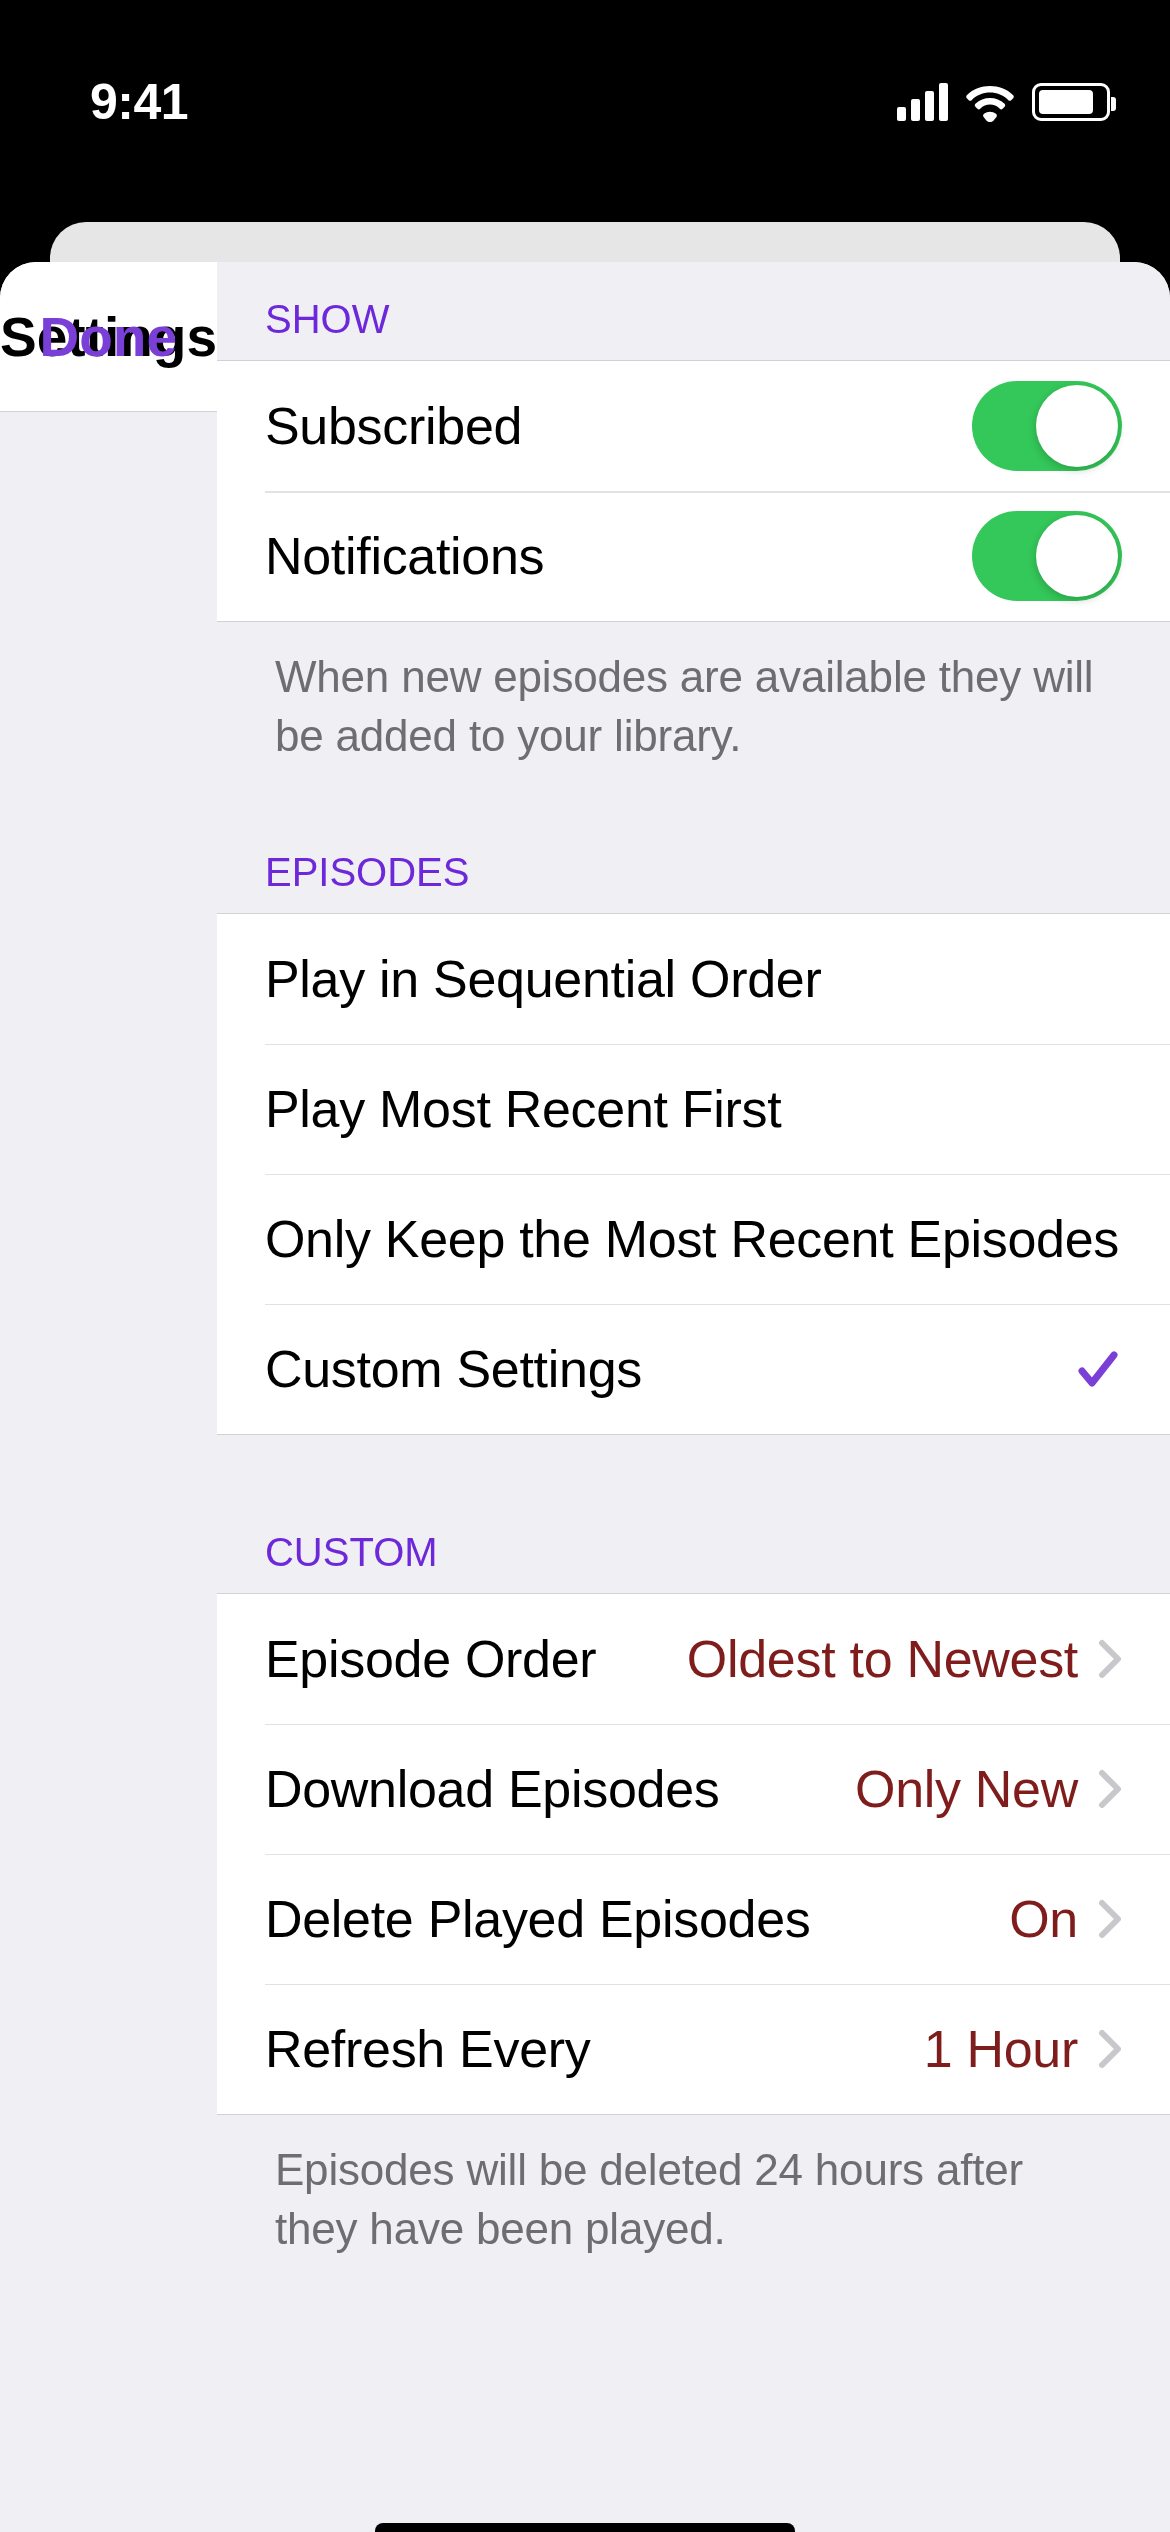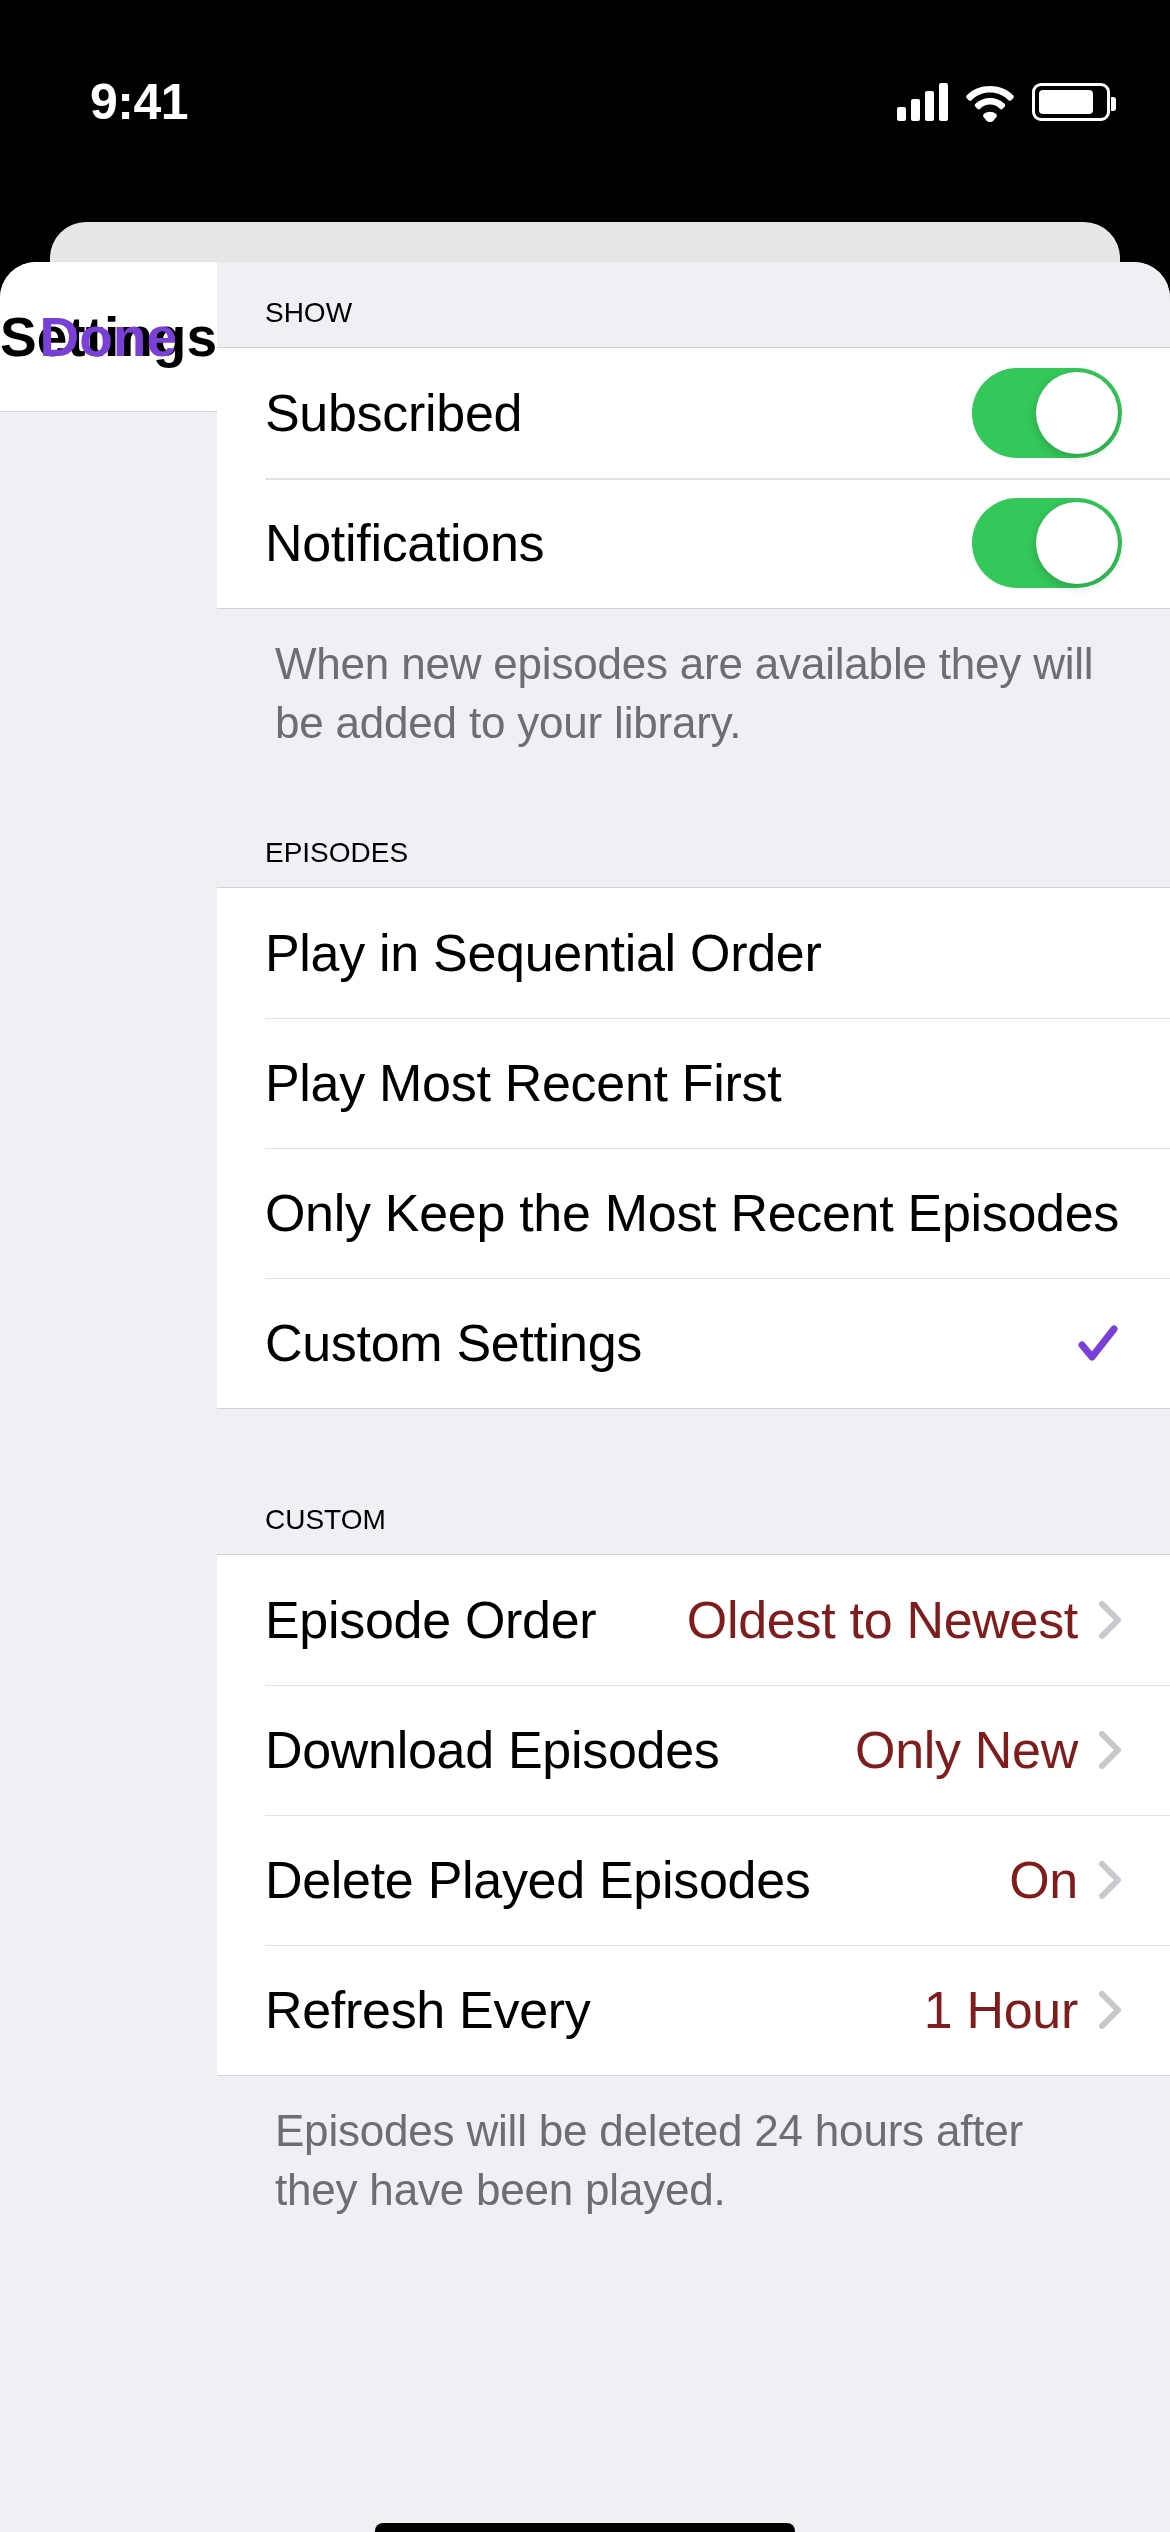--- a/index.html
+++ b/index.html
@@ -27,21 +27,21 @@
     
     
     .sheet { position: absolute; top: 230px; left: 0; right: 0; bottom: 0; background: #efeff4; border-radius: 36px 36px 0 0; overflow: hidden; display: flex; flex-direction: row; }
     
     .nav-bar { height: 150px; background: #fff; display: flex; align-items: center; justify-content: center; position: relative; border-bottom: 1.5px solid #d1d1d6; }
     .nav-title { font-size: 55px; font-weight: 600; color: #000; }
     .nav-done { position: absolute; right: 40px; font-size: 55px; font-weight: 600; color: #7a3fd6; }
     
     .content { flex: 1; overflow-y: auto; background: #efeff4; }
     
-    .section-header { padding: 44px 48px 18px 48px; font-size: 28px; color: #000000; letter-spacing: 0px; text-transform: uppercase; }
+    .section-header { padding: 44px 48px 18px 48px; font-size: 40px; color: #6d28d9; letter-spacing: 0px; text-transform: uppercase; }
     .section-header.first { padding-top: 35px; }
     
     .group { background: #fff; border-top: 1.5px solid #d1d1d6; border-bottom: 1.5px solid #d1d1d6; }
     
     .row { display: flex; align-items: center; min-height: 130px; padding: 0 48px; position: relative; }
     .row + .row::before { content: ''; position: absolute; top: 0; left: 48px; right: 0; height: 1.5px; background: #e2e2e5; }
     .row-label { font-size: 52px; color: #000000; flex: 1; letter-spacing: -0.3px; }
     .row-value { font-size: 52px; color: #7f1d1d; margin-right: 20px; letter-spacing: -0.3px; }
     
     .chevron { width: 24px; height: 40px; }

